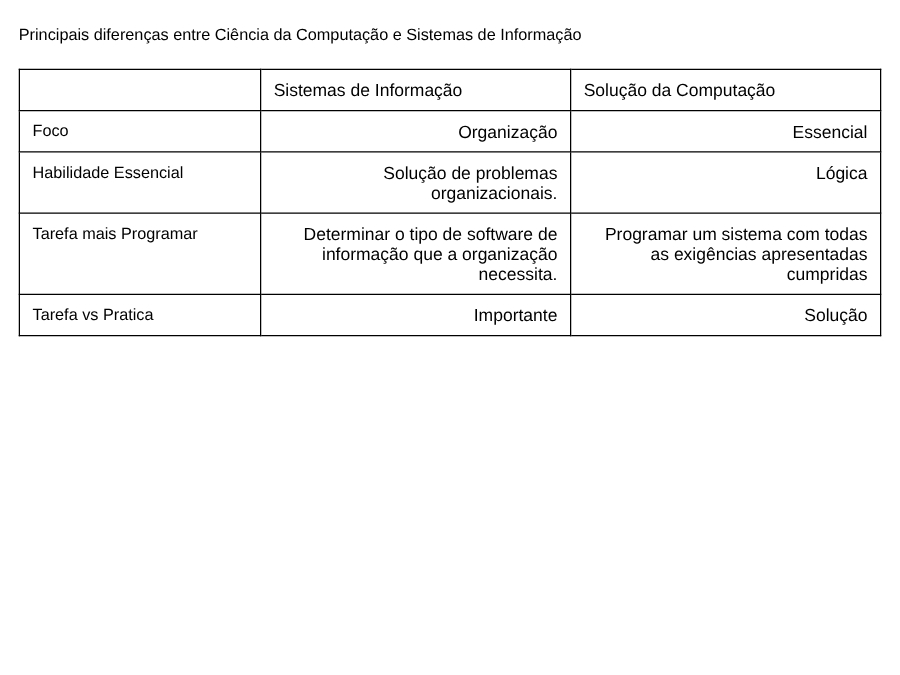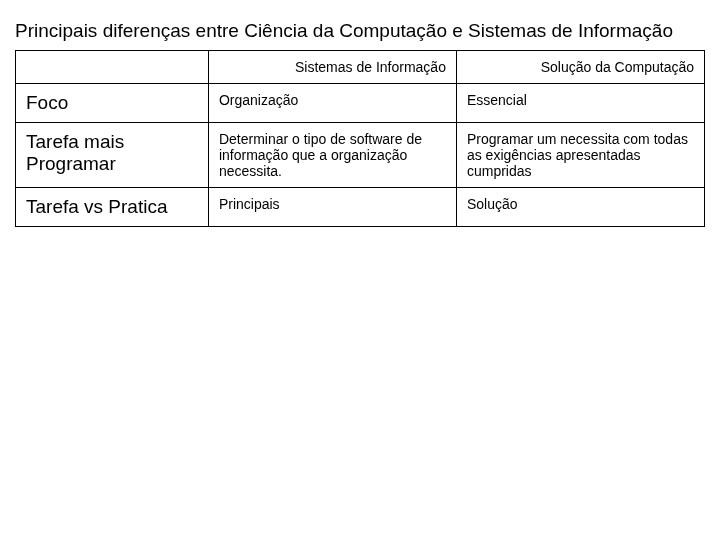--- a/index.html
+++ b/index.html
@@ -12,53 +12,53 @@
       width: 720px;
       height: 540px;
       background: #ffffff;
       font-family: Arial, sans-serif;
       font-size: 14px;
       padding: 20px 15px;
       overflow: hidden;
     }
 
     .page-title {
-      font-size: 19px;
+      font-size: 13px;
       font-weight: normal;
-      margin-bottom: 8px;
+      margin-bottom: 20px;
       color: #000;
     }
 
     .comparison-table {
       width: 100%;
       border-collapse: collapse;
       table-layout: fixed;
     }
 
     .comparison-table td,
     .comparison-table th {
       border: 1px solid #000;
       padding: 8px 10px;
       vertical-align: top;
       color: #000;
     }
 
     .col-header {
-      text-align: right;
+      text-align: left;
       font-size: 14px;
     }
 
     .row-label {
-      font-size: 19px;
+      font-size: 13px;
       font-weight: normal;
     }
 
     .cell-content {
       font-size: 14px;
-      text-align: left;
+      text-align: right;
     }
 
     col.col1 { width: 28%; }
     col.col2 { width: 36%; }
     col.col3 { width: 36%; }
   </style>
 </head>
 <body>
 
 <p class="page-title">Principais diferenças entre Ciência da Computação e Sistemas de Informação</p>
@@ -76,23 +76,28 @@
       <td class="col-header">Solução da Computação</td>
     </tr>
   </thead>
   <tbody id="table-body">
   <tr>
         <td class="row-label">Foco</td>
         <td class="cell-content">Organização</td>
         <td class="cell-content">Essencial</td>
       </tr>
       <tr>
+        <td class="row-label">Habilidade Essencial</td>
+        <td class="cell-content">Solução de problemas organizacionais.</td>
+        <td class="cell-content">Lógica</td>
+      </tr>
+      <tr>
         <td class="row-label">Tarefa mais Programar</td>
         <td class="cell-content">Determinar o tipo de software de informação que a organização necessita.</td>
-        <td class="cell-content">Programar um necessita com todas as exigências apresentadas cumpridas</td>
+        <td class="cell-content">Programar um sistema com todas as exigências apresentadas cumpridas</td>
       </tr>
       <tr>
         <td class="row-label">Tarefa vs Pratica</td>
-        <td class="cell-content">Principais</td>
+        <td class="cell-content">Importante</td>
         <td class="cell-content">Solução</td>
       </tr>
     </tbody>
 </table>
 
 </body></html>

